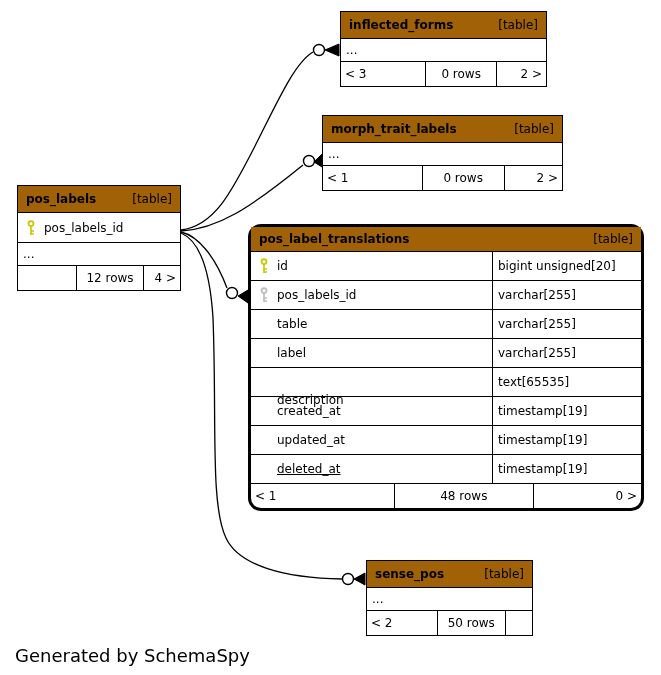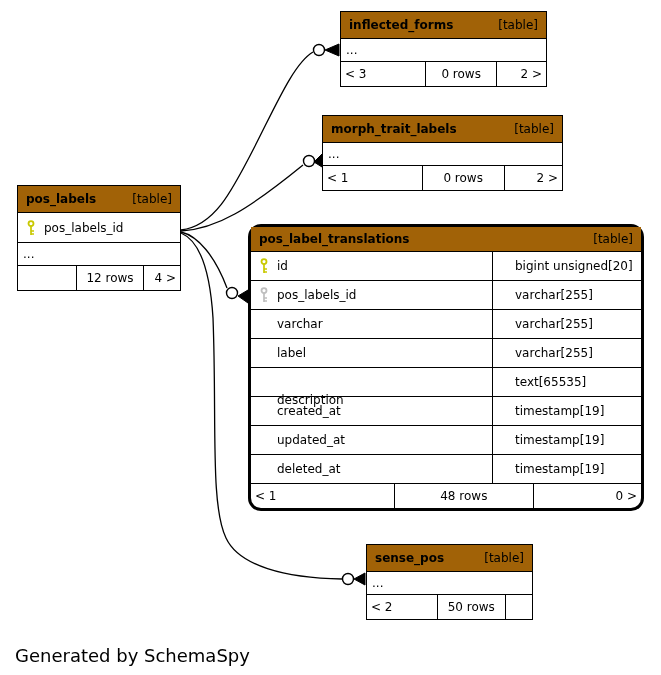--- a/index.html
+++ b/index.html
@@ -16,21 +16,21 @@
   .tbl.emph .tbl-header{height:24px;}
   .tbl-title{font-weight:bold;white-space:nowrap;}
   .tbl-tag{white-space:nowrap;margin-left:8px;}
   .trow{display:flex;align-items:center;height:23px;border-bottom:1px solid #000;box-sizing:border-box;}
   .trow:last-of-type{border-bottom:1px solid #000;}
   .trow.ellipsis{padding-left:5px;}
   .trow.colrow{height:29px;}
   .tbl.emph .trow.colrow{height:29px;}
   .cell-name{display:flex;align-items:center;height:100%;box-sizing:border-box;flex:0 0 auto;}
   .keyslot{display:inline-flex;align-items:center;justify-content:flex-start;width:26px;padding-left:8px;box-sizing:border-box;flex:0 0 auto;}
-  .cell-type{display:flex;align-items:center;height:100%;border-left:1px solid #000;padding-left:22px;box-sizing:border-box;flex:1 1 auto;}
+  .cell-type{display:flex;align-items:center;height:100%;border-left:1px solid #000;padding-left:5px;box-sizing:border-box;flex:1 1 auto;}
   .tbl-footer{display:flex;height:24px;border-top:0;}
   .fcell{display:flex;align-items:center;height:100%;box-sizing:border-box;border-left:1px solid #000;padding:0 4px;white-space:nowrap;}
   .fcell:first-child{border-left:none;}
   .fcell.left{justify-content:flex-start;}
   .fcell.center{justify-content:center;margin-left:32px;}
   .fcell.right{justify-content:flex-end;}
   .fcell.last{flex:1 1 auto;}
   .footer-note{position:absolute;left:15px;top:645px;font-size:18px;z-index:1;}
 </style>
 </head>
@@ -138,21 +138,21 @@
               <line x1="5" y1="14" x2="8" y2="14" stroke="#bebebe" stroke-width="1.5"></line>
             </svg>
           </span>
           <span>pos_labels_id</span>
         </span>
         <span class="cell-type">varchar[255]</span>
       </div>
       <div class="trow colrow">
         <span class="cell-name" style="width: 241px;">
           <span class="keyslot"></span>
-          <span>varchar</span>
+          <span>table</span>
         </span>
         <span class="cell-type">varchar[255]</span>
       </div>
       <div class="trow colrow">
         <span class="cell-name" style="width: 241px;">
           <span class="keyslot"></span>
           <span>label</span>
         </span>
         <span class="cell-type">varchar[255]</span>
       </div>
@@ -171,33 +171,33 @@
         <span class="cell-type">timestamp[19]</span>
       </div>
       <div class="trow colrow">
         <span class="cell-name" style="width: 241px;">
           <span class="keyslot"></span>
           <span>updated_at</span>
         </span>
         <span class="cell-type">timestamp[19]</span>
       </div>
       <div class="trow colrow">
-        <span class="cell-name" style="width: 241px;">
+        <span class="cell-name" style="width: 241px; text-decoration: underline;">
           <span class="keyslot"></span>
           <span>deleted_at</span>
         </span>
         <span class="cell-type">timestamp[19]</span>
       </div>
       <div class="tbl-footer">
         <span class="fcell left" style="width: 121px;">&lt; 1</span>
         <span class="fcell center" style="width: 153px;">48 rows</span>
         <span class="fcell right last" style="width: 118px;">0 &gt;</span>
       </div>
     </div>
-    <div class="tbl" style="left: 366px; top: 544px; width: 167px;">
+    <div class="tbl" style="left: 366px; top: 560px; width: 167px;">
       <div class="tbl-header">
         <span class="tbl-title">sense_pos</span>
         <span class="tbl-tag">[table]</span>
       </div>
       <div class="trow ellipsis">...</div>
       <div class="tbl-footer">
         <span class="fcell left" style="width: 47px;">&lt; 2</span>
         <span class="fcell center" style="width: 85px;">50 rows</span>
         <span class="fcell right last" style="width: 33px;"></span>
       </div>

